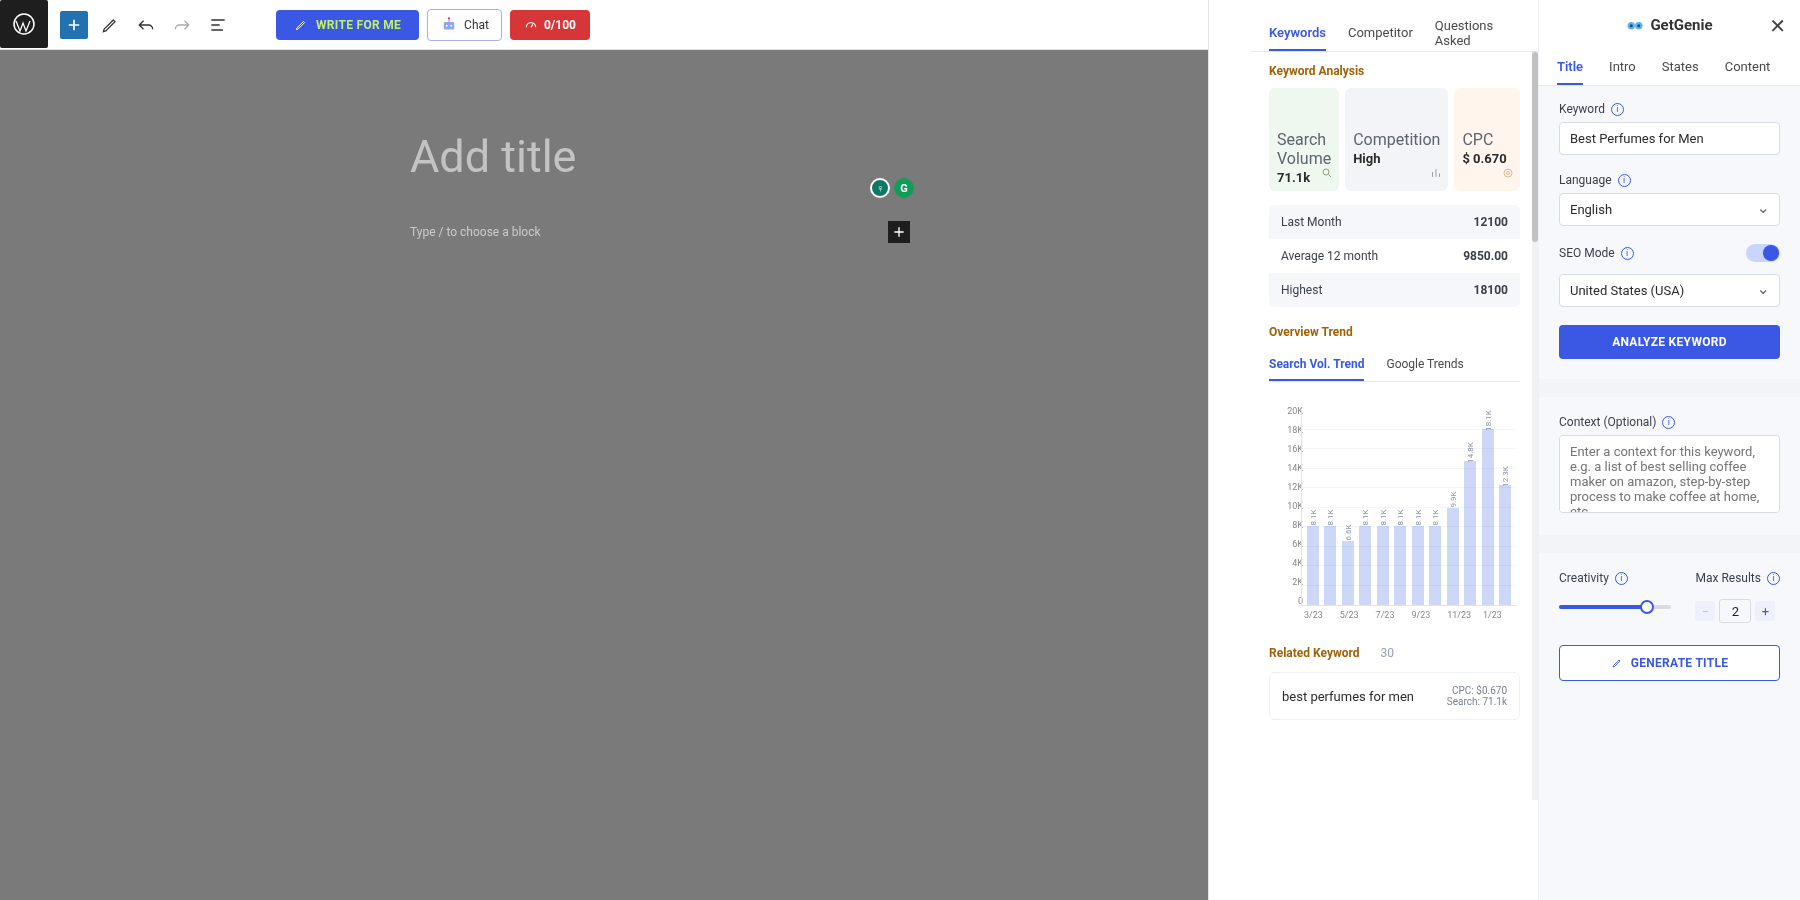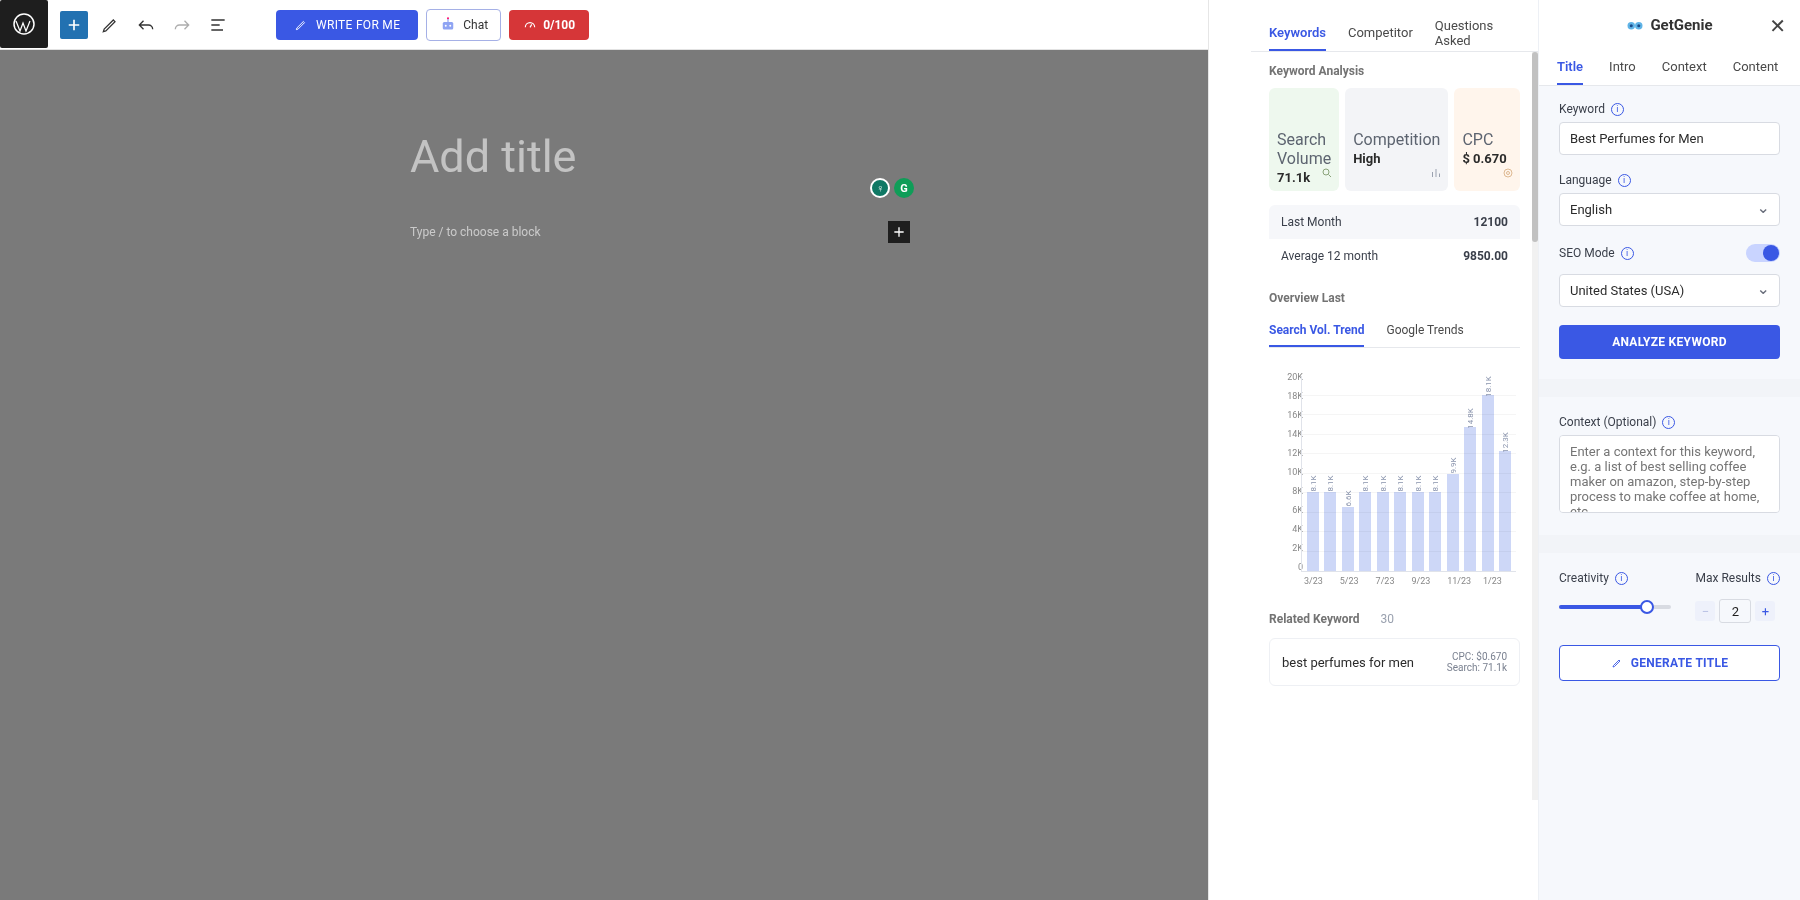--- a/index.html
+++ b/index.html
@@ -7,21 +7,21 @@
 .app { display: flex; height: 100vh; }
 .editor-pane { flex: 1; display: flex; flex-direction: column; min-width: 0; }
 .topbar { height: 50px; display: flex; align-items: center; padding: 0 8px; border-bottom: 1px solid #e2e2e2; gap: 8px; }
 .wp-logo { width: 48px; height: 48px; background: #1e1e1e; border-radius: 2px; display: flex; align-items: center; justify-content: center; margin-right: 4px; margin-left:-8px; margin-top:-1px; }
 .wp-logo svg { width: 24px; height: 24px; }
 .btn-add { width: 28px; height: 28px; background: #2271b1; border-radius: 2px; display: flex; align-items: center; justify-content: center; cursor: pointer; }
 .btn-add svg { width: 18px; height: 18px; }
 .tb-icon { width: 28px; height: 28px; display: flex; align-items: center; justify-content: center; cursor: pointer; color: #333; }
 .tb-icon svg { width: 20px; height: 20px; }
 .tb-gap { width: 28px; }
-.btn-write { background: #3a58e4; color: #ffffff; padding: 8px 18px; border-radius: 4px; font-size: 12px; font-weight: 400; display: flex; align-items: center; gap: 8px; cursor: pointer; letter-spacing: .3px; }
+.btn-write { background: #3a58e4; color: #bef264; padding: 8px 18px; border-radius: 4px; font-size: 12px; font-weight: 700; display: flex; align-items: center; gap: 8px; cursor: pointer; letter-spacing: .3px; }
 .btn-chat { border: 1px solid #a5b0e6; border-radius: 4px; padding: 6px 12px; font-size: 12px; display: flex; align-items: center; gap: 6px; cursor: pointer; color: #333; }
 .chat-robot { width: 18px; height: 18px; position: relative; }
 .btn-score { background: #d63638; color: #fff; padding: 8px 14px; border-radius: 4px; font-size: 12px; font-weight: 700; display: flex; align-items: center; gap: 6px; cursor: pointer; }
 .editor-body { flex: 1; position: relative; }
 .editor-overlay { position: absolute; inset: 0; background: rgba(0,0,0,.52); }
 .editor-content { position: relative; padding-top: 80px; padding-left: 410px; padding-right: 60px; }
 .title-placeholder { font-size: 45px; color: rgba(255,255,255,.55); font-weight: 400; }
 .block-placeholder { font-size: 12px; color: rgba(255,255,255,.6); margin-top: 38px; display: flex; align-items: center; justify-content: space-between; width: 500px; }
 .block-add { width: 22px; height: 22px; background: #1e1e1e; display: flex; align-items: center; justify-content: center; }
 .block-add svg { width: 16px; height: 16px; }
@@ -40,21 +40,21 @@
 .drawer-header .close { position: absolute; right: 14px; top: 14px; font-size: 20px; color: #444; cursor: pointer; }
 .brand { display: flex; align-items: center; gap: 6px; font-weight: 700; color: #333; font-size: 15px; }
 .brand-icon { width: 18px; height: 14px; }
 
 .tabbar { display: flex; border-bottom: 1px solid #e6e8ec; padding: 0 18px; gap: 26px; height: 36px; align-items: stretch; }
 .tabbar.small { gap: 22px; }
 .tab { color: #4a4a4a; font-size: 13px; display: flex; align-items: center; cursor: pointer; border-bottom: 2px solid transparent; }
 .tab.active { color: #3a58e4; font-weight: 600; border-bottom-color: #3a58e4; }
 
 .panel-body { flex: 1; overflow: hidden; padding: 12px 18px 0 18px; }
-.sect-title { font-size: 12px; font-weight: 700; color: #737373; margin-bottom: 10px; }
+.sect-title { font-size: 12px; font-weight: 700; color: #a16207; margin-bottom: 10px; }
 .metric-row { display: flex; gap: 6px; margin-bottom: 14px; }
 .metric { flex: 1; border-radius: 6px; padding: 6px 8px 6px 8px; position: relative; }
 .metric .m-label { font-size: 16px; color: #5d6470; margin-top: 36px; }
 .metric .m-val { font-size: 13px; font-weight: 700; color: #2b2b2b; margin-top: 2px; }
 .metric .m-icon { position:absolute; right:6px; bottom:8px; color:#9aa1af; }
 .metric.vol { background: #eef8ee; }
 .metric.comp { background: #f3f4f7; }
 .metric.cpc { background: #fff5ec; }
 
 .stat-list { border-radius: 6px; overflow: hidden; margin-bottom: 18px; }
@@ -229,23 +229,27 @@
         </div>
         <div class="stat-list">
           <div class="stat-item alt">
               <span>Last Month</span>
               <span>12100</span>
             </div>
           <div class="stat-item">
               <span>Average 12 month</span>
               <span>9850.00</span>
             </div>
-        </div>
-
-        <div class="sect-title">Overview Last</div>
+          <div class="stat-item alt">
+              <span>Highest</span>
+              <span>18100</span>
+            </div>
+        </div>
+
+        <div class="sect-title">Overview Trend</div>
         <div class="chart-tabs">
           <div class="chart-tab active">Search Vol. Trend</div>
           <div class="chart-tab">Google Trends</div>
         </div>
 
         <div class="chart-box">
           <div class="chart-inner">
             <div class="y-axis" id="y-axis">
                 <div class="y-tick">20K</div>
                 <div class="y-tick">18K</div>
@@ -353,21 +357,21 @@
                 <circle cx="17" cy="9" r="2" fill="#1a4b8a"></circle>
               </svg>
           </span>
           <span>GetGenie</span>
         </div>
         <div class="close">✕</div>
       </div>
       <div class="tabbar">
         <div class="tab active">Title</div>
         <div class="tab">Intro</div>
-        <div class="tab">Context</div>
+        <div class="tab">States</div>
         <div class="tab">Content</div>
       </div>
       <div class="panel-wrap">
       <div class="form-area">
         <div class="fld-block">
           <div class="fld-label">
                 <span>Keyword</span>
                 <span class="info-icon">i</span>
               </div>
           <input class="text-input" value="Best Perfumes for Men" style="">

